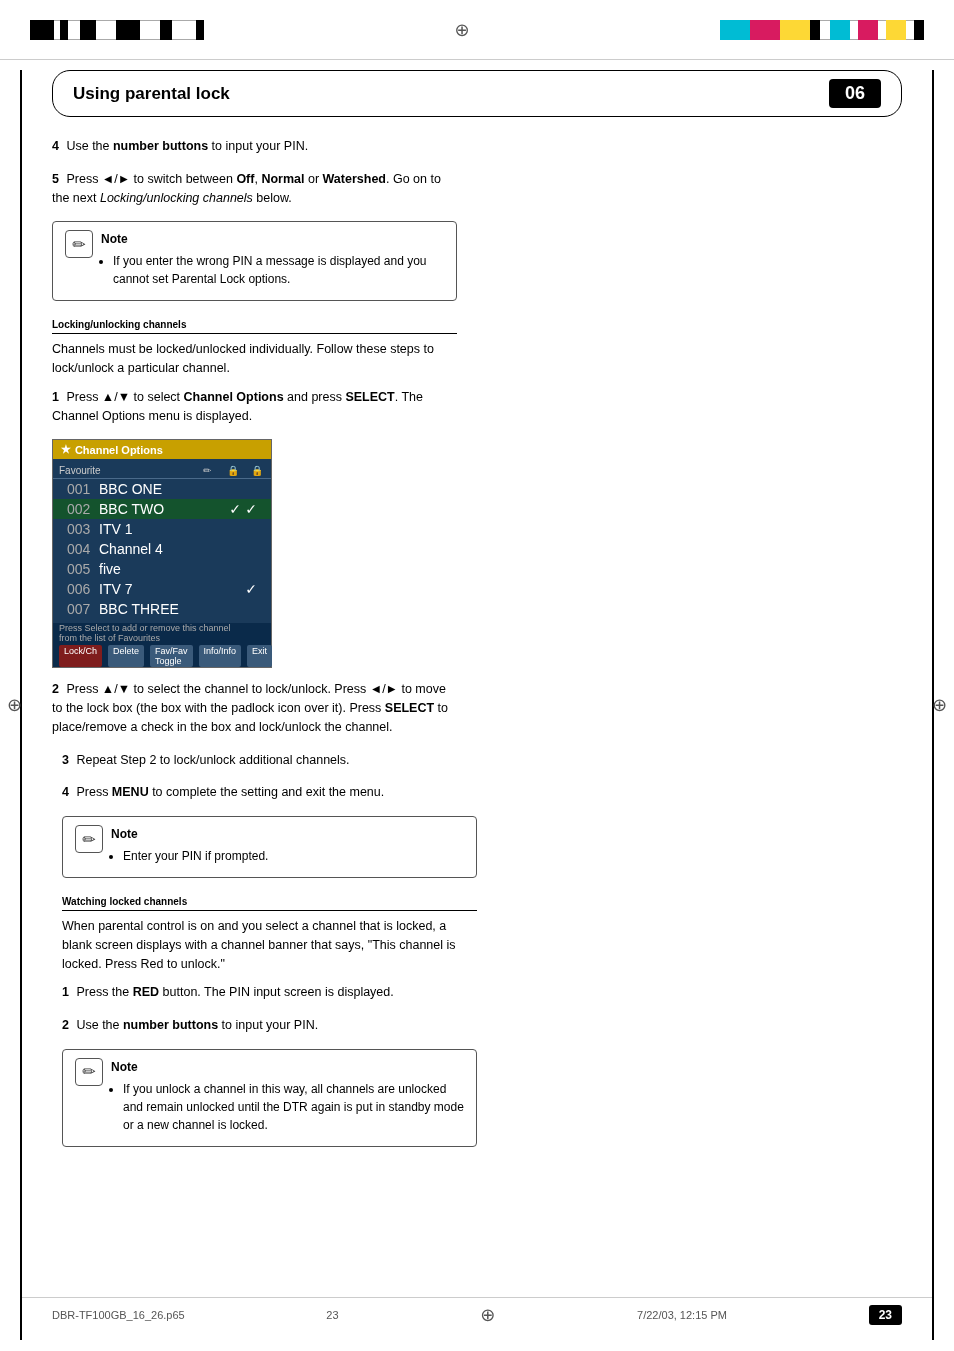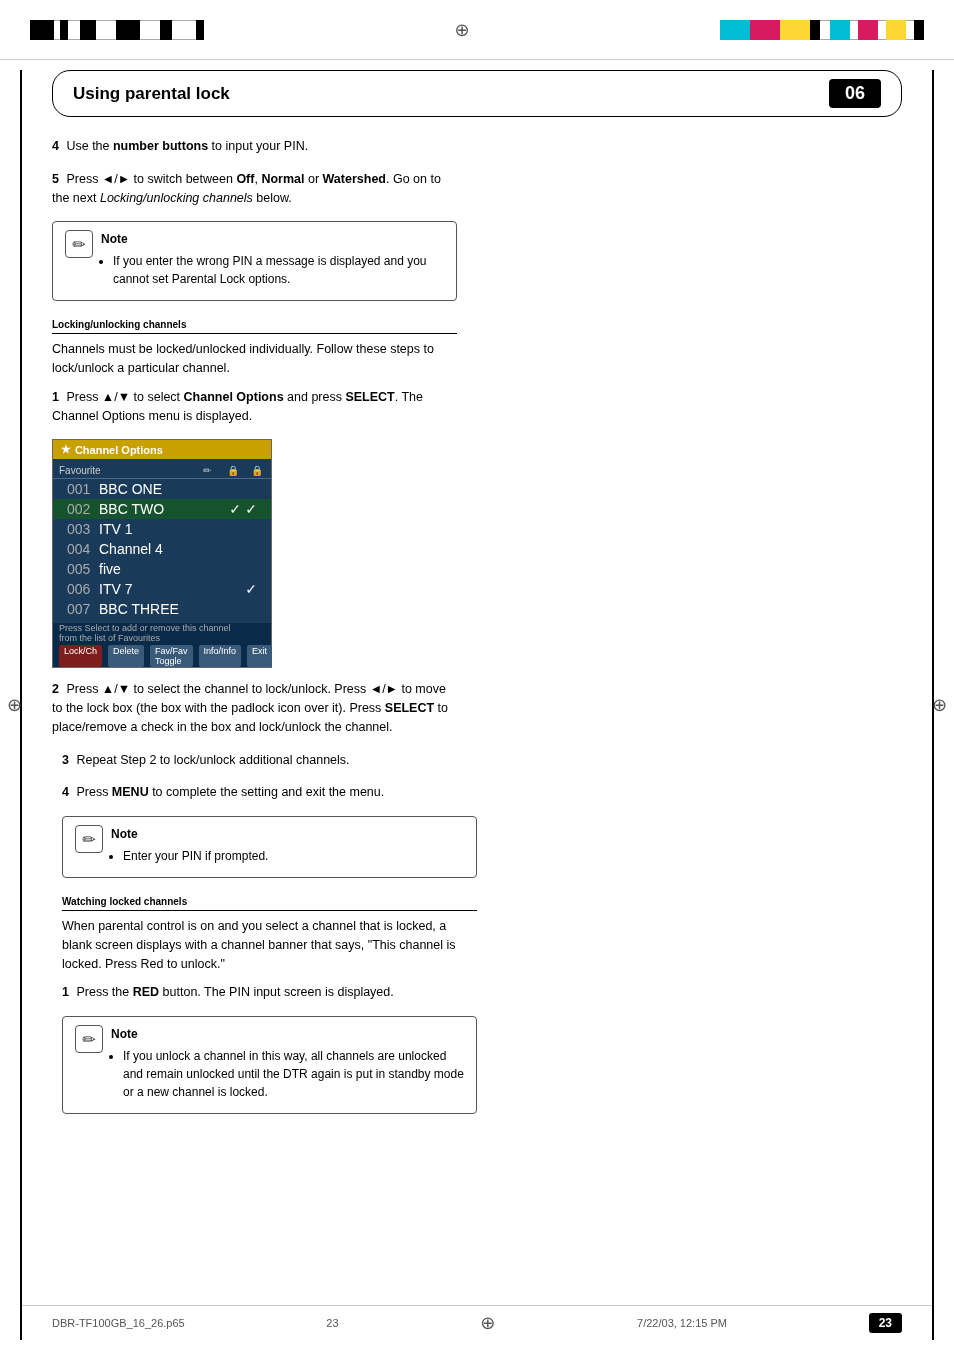--- a/index.html
+++ b/index.html
@@ -241,21 +241,21 @@
     .bullet-list li {
       list-style: disc;
       font-size: 12px;
       line-height: 1.5;
       margin-bottom: 4px;
     }
 
     
     .bottom-bar {
       position: absolute;
-      bottom: 0;
+      bottom: 8px;
       left: 0;
       right: 0;
       display: flex;
       align-items: center;
       justify-content: space-between;
       padding: 6px 30px;
       border-top: 1px solid #ccc;
       font-size: 11px;
       color: #555;
     }
@@ -503,20 +503,26 @@
       <div class="section-heading">Watching locked channels</div>
       <p class="section-intro">When parental control is on and you select a channel that is locked, a blank screen displays with a channel banner that says, "This channel is locked. Press Red to unlock."</p>
 
       <div class="step">
         <p>
           <span class="step-num">1</span>
           Press the <b>RED</b> button. The PIN input screen is displayed.
         </p>
       </div>
 
+      <div class="step">
+        <p>
+          <span class="step-num">2</span>
+          Use the <b>number buttons</b> to input your PIN.
+        </p>
+      </div>
 
       <div class="note-box">
         <div class="note-icon">✏</div>
         <div class="note-content">
           <div class="note-label">Note</div>
           <ul class="bullet-list">
             <li>If you unlock a channel in this way, all channels are unlocked and remain unlocked until the DTR again is put in standby mode or a new channel is locked.</li>
           </ul>
         </div>
       </div>

